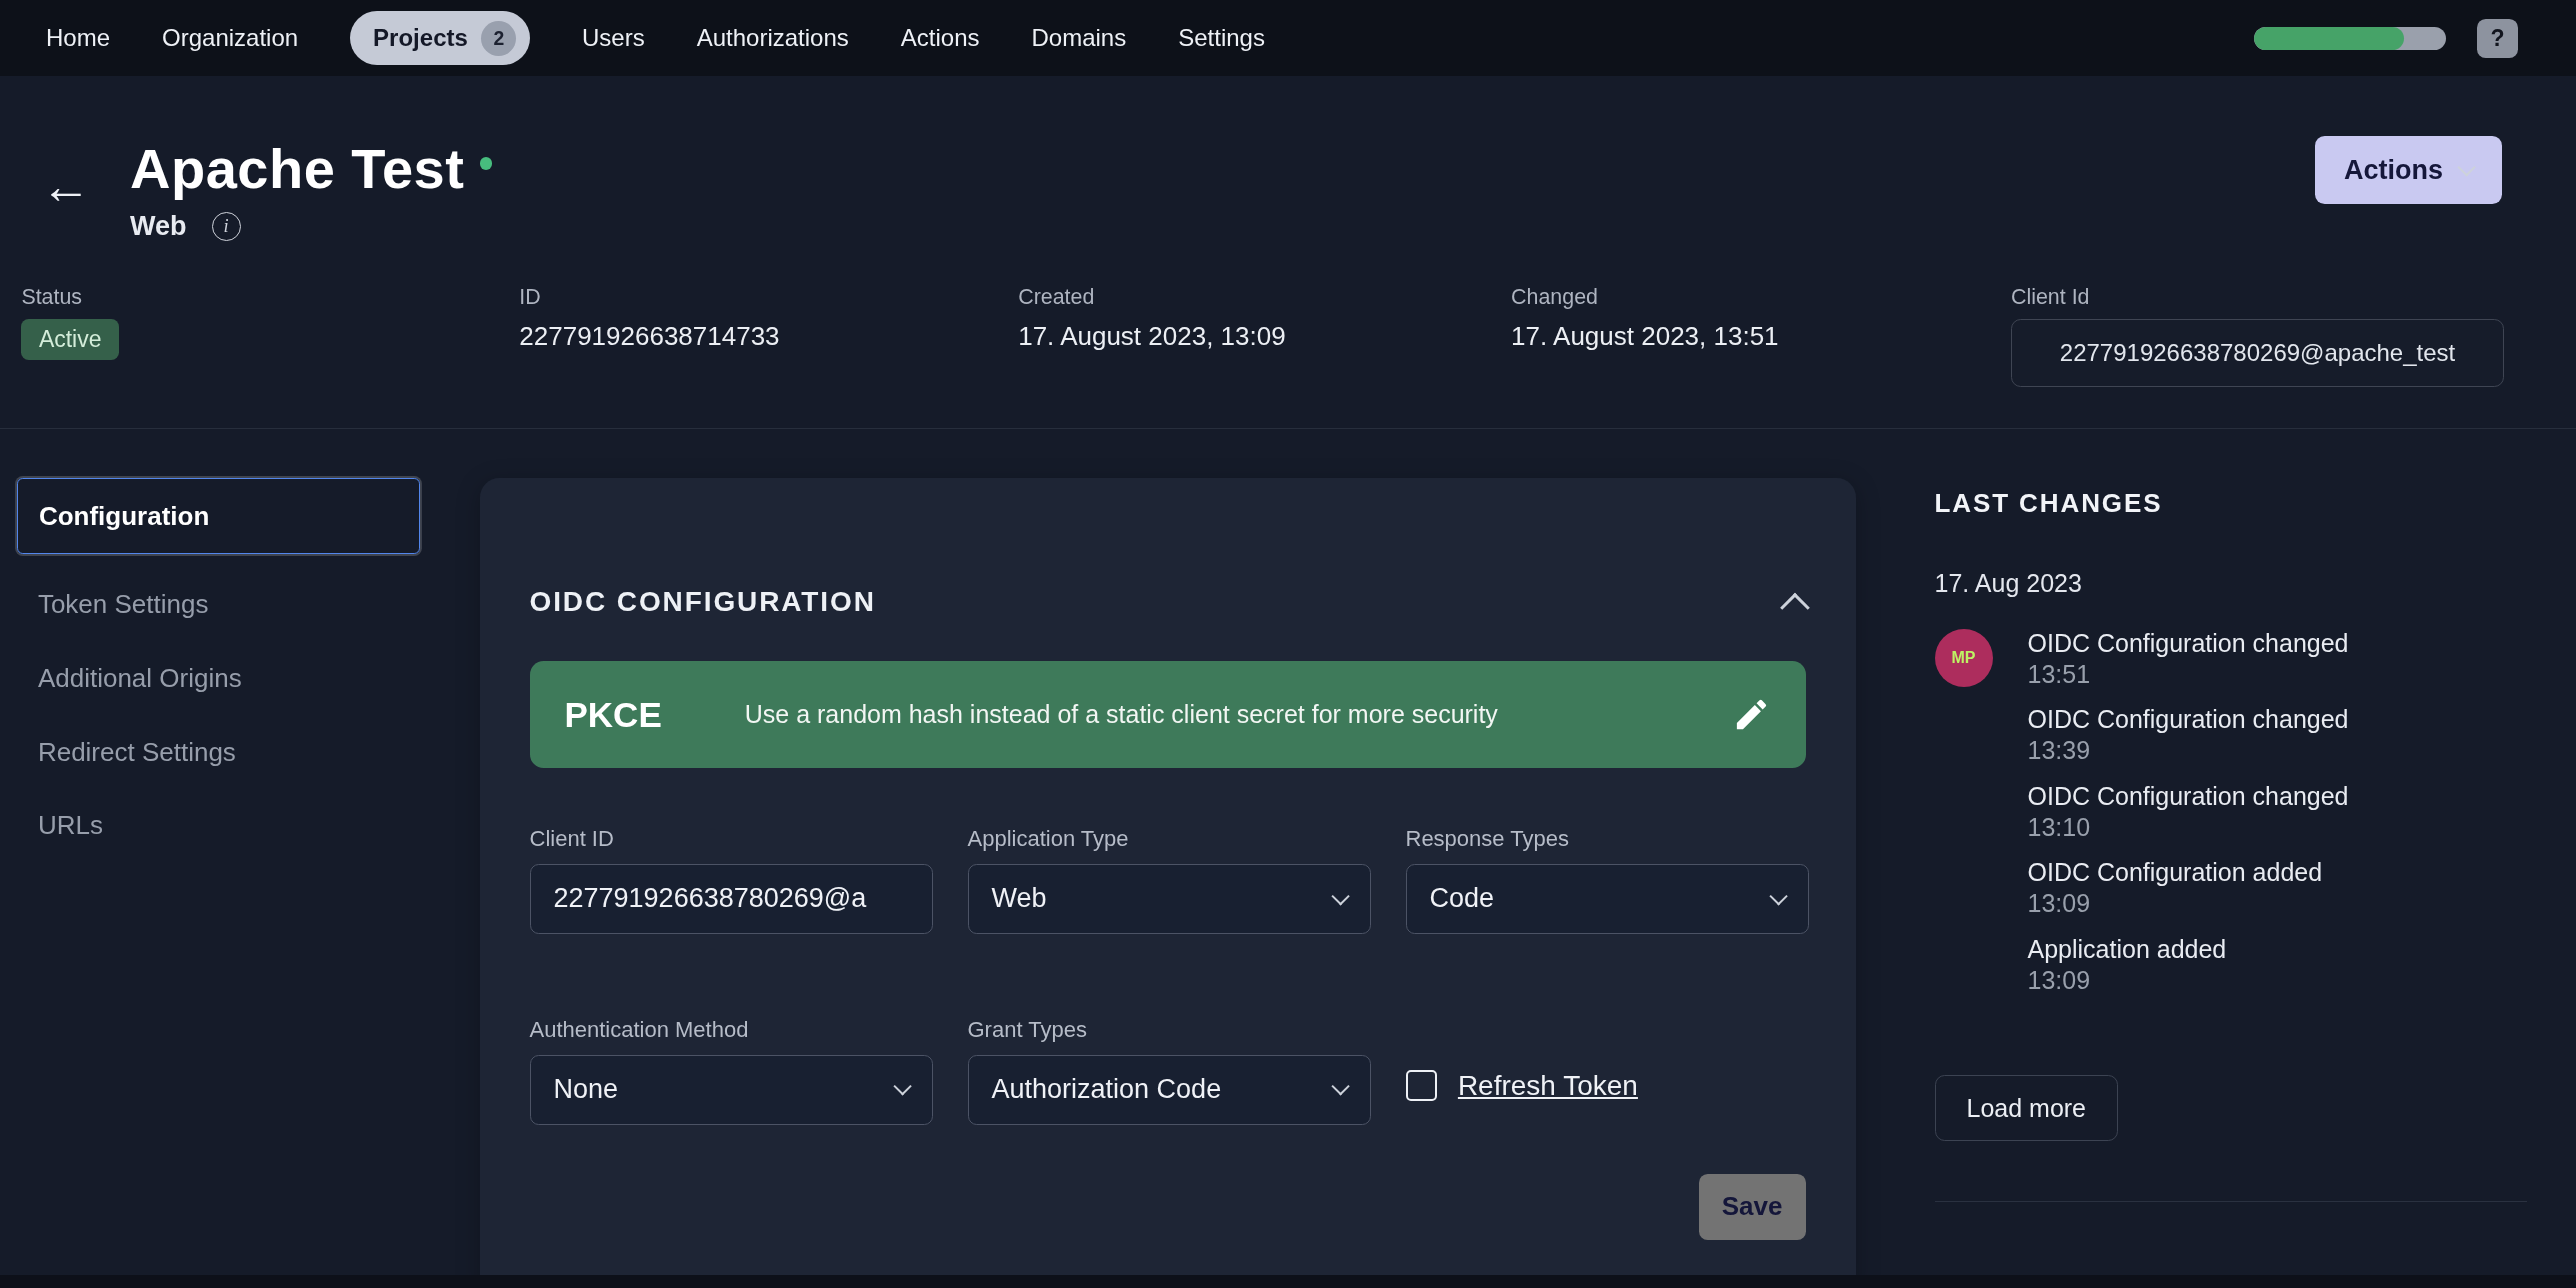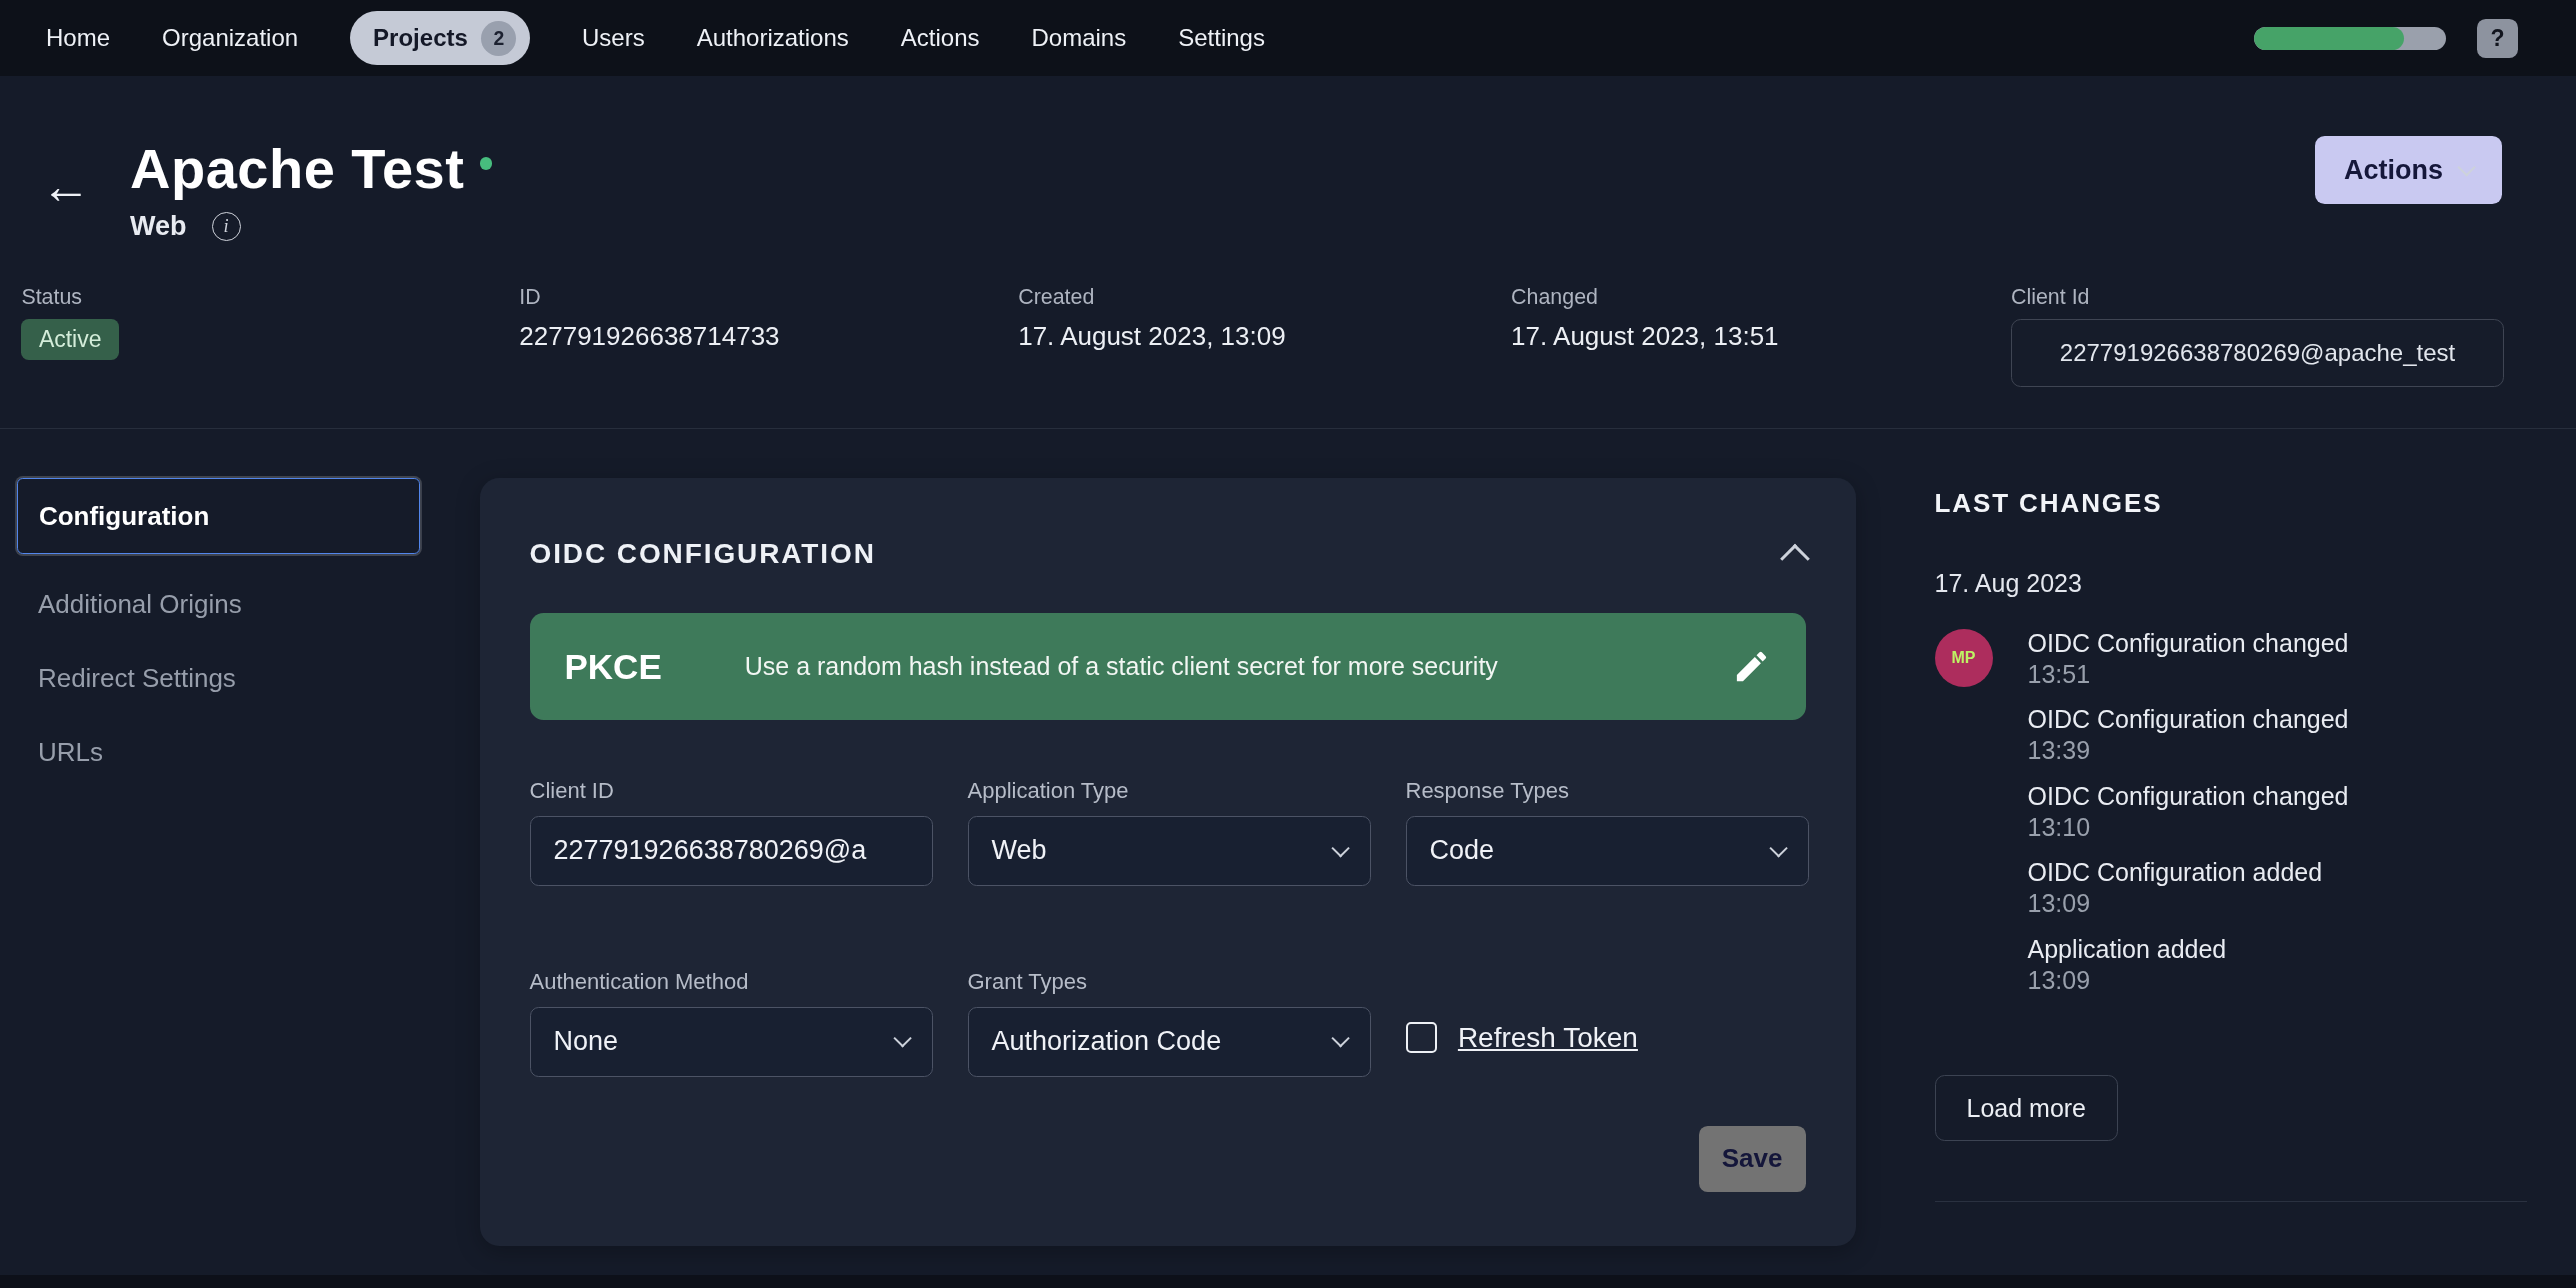--- a/index.html
+++ b/index.html
@@ -98,21 +98,21 @@
     margin-bottom:13.6px;
   }
 
   
   .card {
     width:1376px; flex:none; margin-left:60px;
     background:#1e2535; border-radius:19.4px;
     padding:60px 50px 54px 50px;
     box-shadow:0 5.8px 23px rgba(0,0,0,0.25);
   }
-  .card-head { display:flex; align-items:center; justify-content:space-between; }
+  .card-head { display:flex; align-items:flex-end; justify-content:space-between;margin-top:48px; }
   .card-title { font-size:28px; font-weight:600; letter-spacing:1.9px; color:#eef1f6; }
   .chev { width:21.4px; height:21.4px; border-left:3.9px solid #cdd2db; border-bottom:3.9px solid #cdd2db; display:inline-block; }
   .chev.up { transform:rotate(135deg); margin-top:7.8px; cursor:pointer; }
   .chev.down-sm { width:12.6px; height:12.6px; border-width:2.9px; transform:rotate(-45deg); margin-top:-5.8px; }
 
   .pkce-banner {
     margin-top:43px; background:#3e7a5a; border-radius:13.6px;
     height:107px; display:flex; align-items:center; padding:0 35px;gap:40px;
   }
   .pkce-title { font-size:35px; font-weight:700; color:#ffffff; }
@@ -237,20 +237,21 @@
     <div class="clientid-box">227791926638780269@apache_test</div>
   </div>
 </div>
 
 <div class="page-divider"></div>
 
 <div class="content">
 
   <div class="side-nav">
     <div class="side-item active">Configuration</div>
+    <div class="side-item">Token Settings</div>
     <div class="side-item">Additional Origins</div>
     <div class="side-item">Redirect Settings</div>
     <div class="side-item">URLs</div>
   </div>
 
   <div class="card">
     <div class="card-head">
       <div class="card-title">OIDC CONFIGURATION</div>
       <span class="chev up"></span>
     </div>

